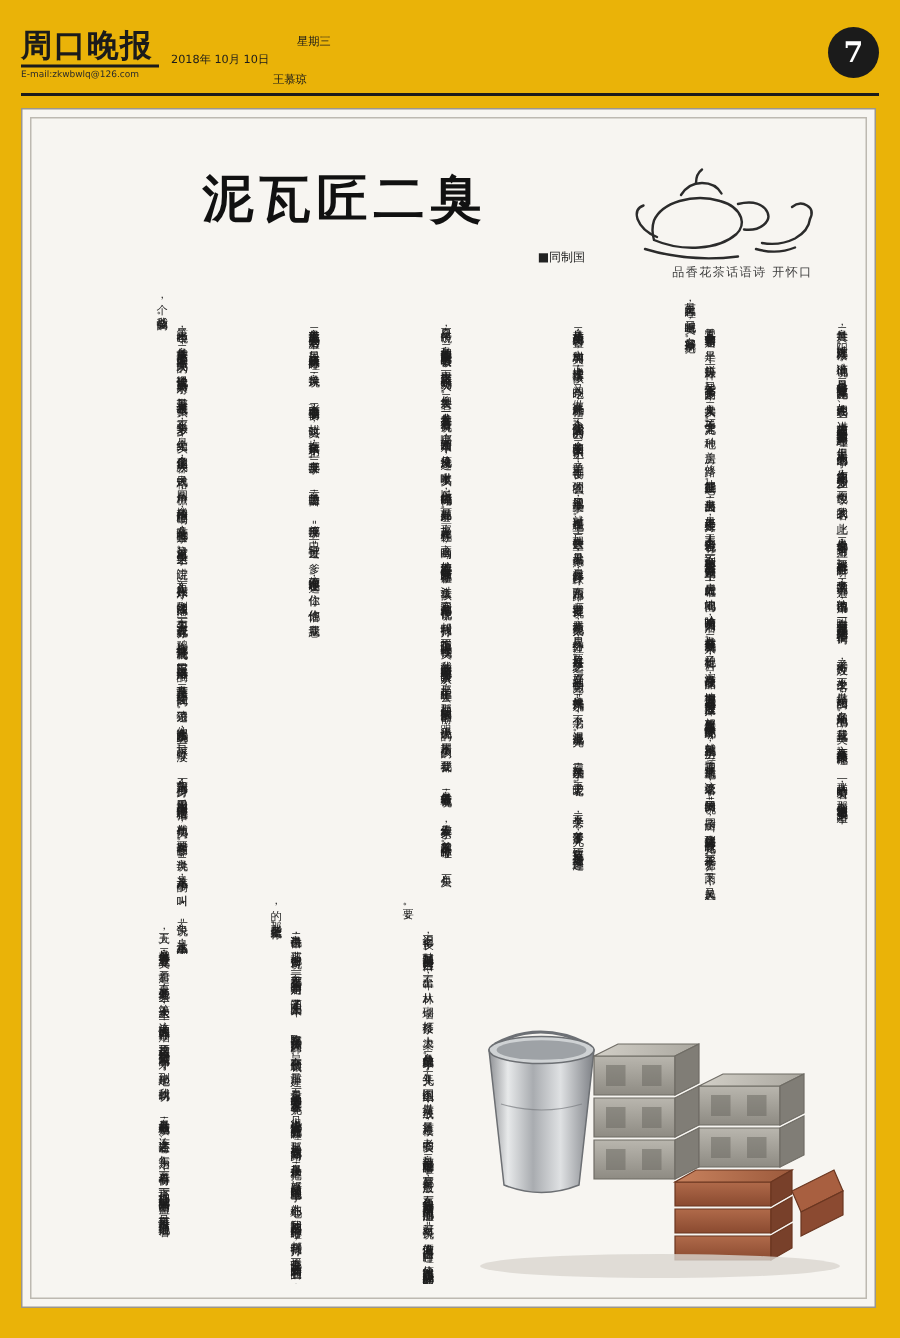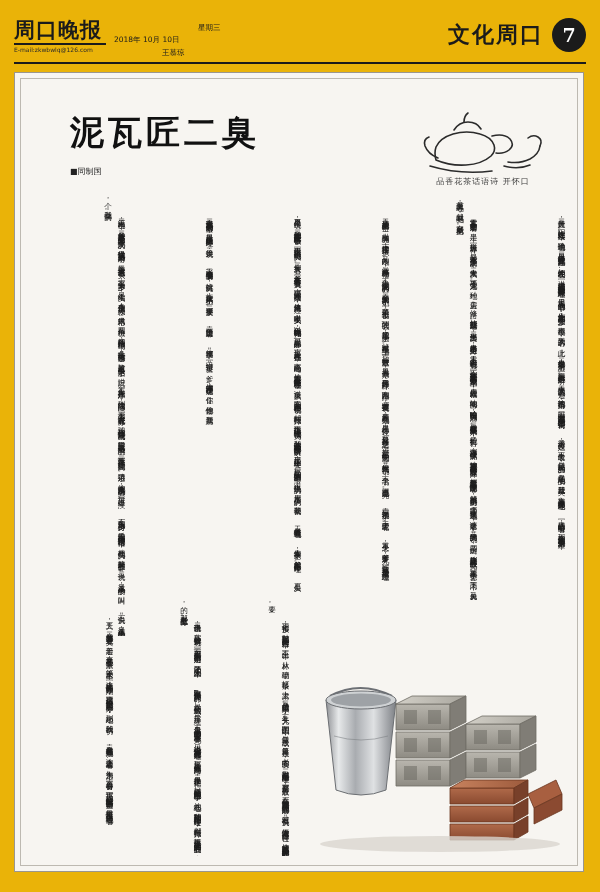--- a/index.html
+++ b/index.html
@@ -41,21 +41,21 @@
   }
   .md-week{
     position:absolute;left:184px;top:5px;
     font-size:7.5px;color:#1b1b1b;white-space:nowrap;
   }
   .md-editor{
     position:absolute;left:100px;top:30px;
     font-size:7.5px;color:#1b1b1b;white-space:nowrap;margin-top:43px;
   }
   .md-editor2{
-    position:absolute;left:148px;top:30px;
+    position:absolute;left:168px;top:30px;
     font-size:7.5px;color:#1b1b1b;white-space:nowrap;
   }
   .section-title{
     position:absolute;right:42px;top:2px;
     font-family:"DejaVu Serif","Liberation Serif",serif;
     font-weight:bold;font-size:22px;color:#1b1b1b;letter-spacing:2px;
     white-space:nowrap;
   }
   .page-num{
     position:absolute;right:0;top:0;
@@ -74,38 +74,38 @@
     border:1px solid #9a968e;
     background:#f7f5f1;
   }
   .frame-inner{
     position:absolute;left:5px;top:5px;right:5px;bottom:5px;
     border:1px solid #bdb9b1;
   }
   
   .headline{
     position:absolute;left:70px;top:110px;width:320px;
-    text-align:left;
+    text-align:center;
     font-family:"DejaVu Serif","Liberation Serif",serif;
     font-weight:bold;
     font-size:34px;
     letter-spacing:4px;
     color:#111;
   }
   .byline{
     position:absolute;left:70px;top:166px;width:320px;
-    text-align:left;font-size:8px;color:#222;
+    text-align:right;font-size:8px;color:#222;
   }
   
   .art{
     position:absolute;left:408px;top:100px;width:150px;height:80px;
   }
   .art svg{display:block;}
   .art-caption{
-    position:absolute;left:408px;top:176px;width:150px;
+    position:absolute;left:420px;top:176px;width:150px;
     text-align:center;
     font-family:"DejaVu Serif","Liberation Serif",serif;
     font-size:8px;color:#3a3a3a;letter-spacing:1px;
   }
   
   .cols{
     position:absolute;left:32px;top:196px;width:536px;height:440px;
   }
   .col{
     position:absolute;top:0;width:78px;
@@ -159,21 +159,20 @@
 <div class="page">
 
   <div class="masthead">
     <div class="logo" data-bind="masthead.logo">周口晚报</div>
     <div class="logo-underline"></div>
     <div class="email" data-bind="masthead.email">E-mail:zkwbwlq@126.com</div>
     <div class="md-date" data-bind="masthead.date">2018年 10月 10日</div>
     <div class="md-week" data-bind="masthead.weekday">星期三</div>
     <div class="md-editor" data-bind="masthead.editor_label">组版编辑</div>
     <div class="md-editor2" data-bind="masthead.editor_name">王慕琼</div>
-    <div class="section-title" data-bind="masthead.section">文化周口</div>
     <div class="page-num" data-bind="masthead.page_number">7</div>
   </div>
   <div class="md-rule"></div>
 
   <div class="frame">
     <div class="frame-inner"></div>
   </div>
 
   <div class="headline" data-bind="article.headline">泥瓦匠二臭</div>
   <div class="byline" data-bind="article.byline">■同制国</div>

